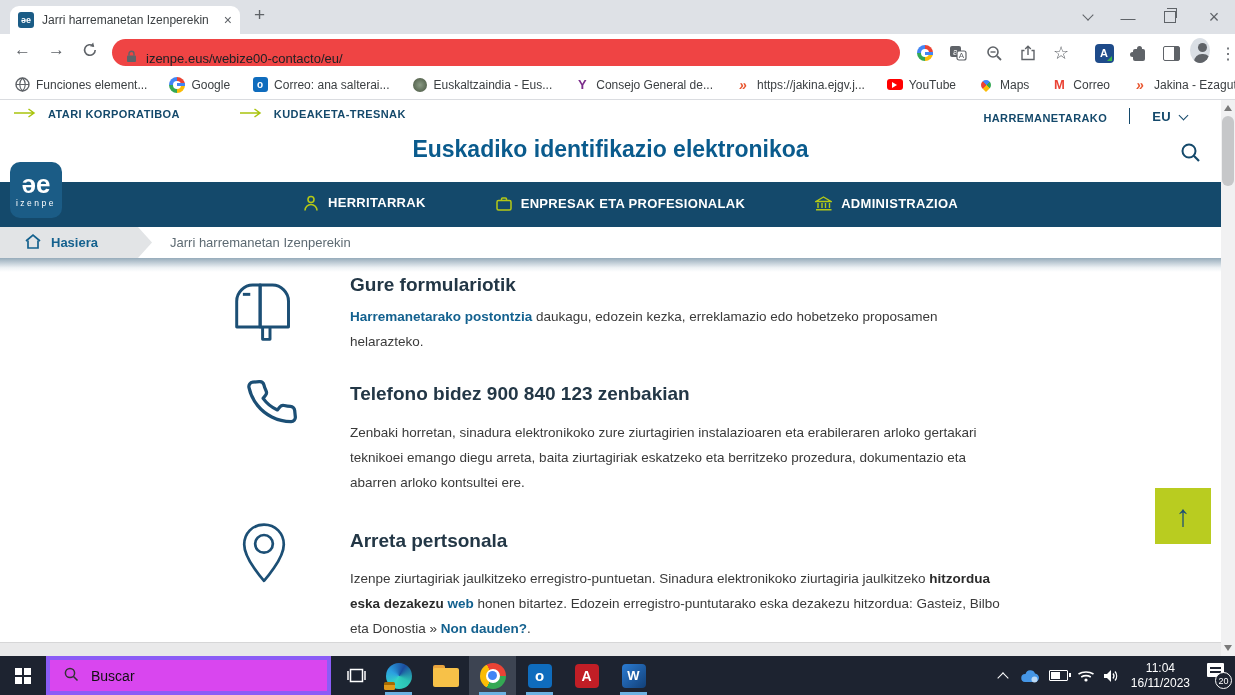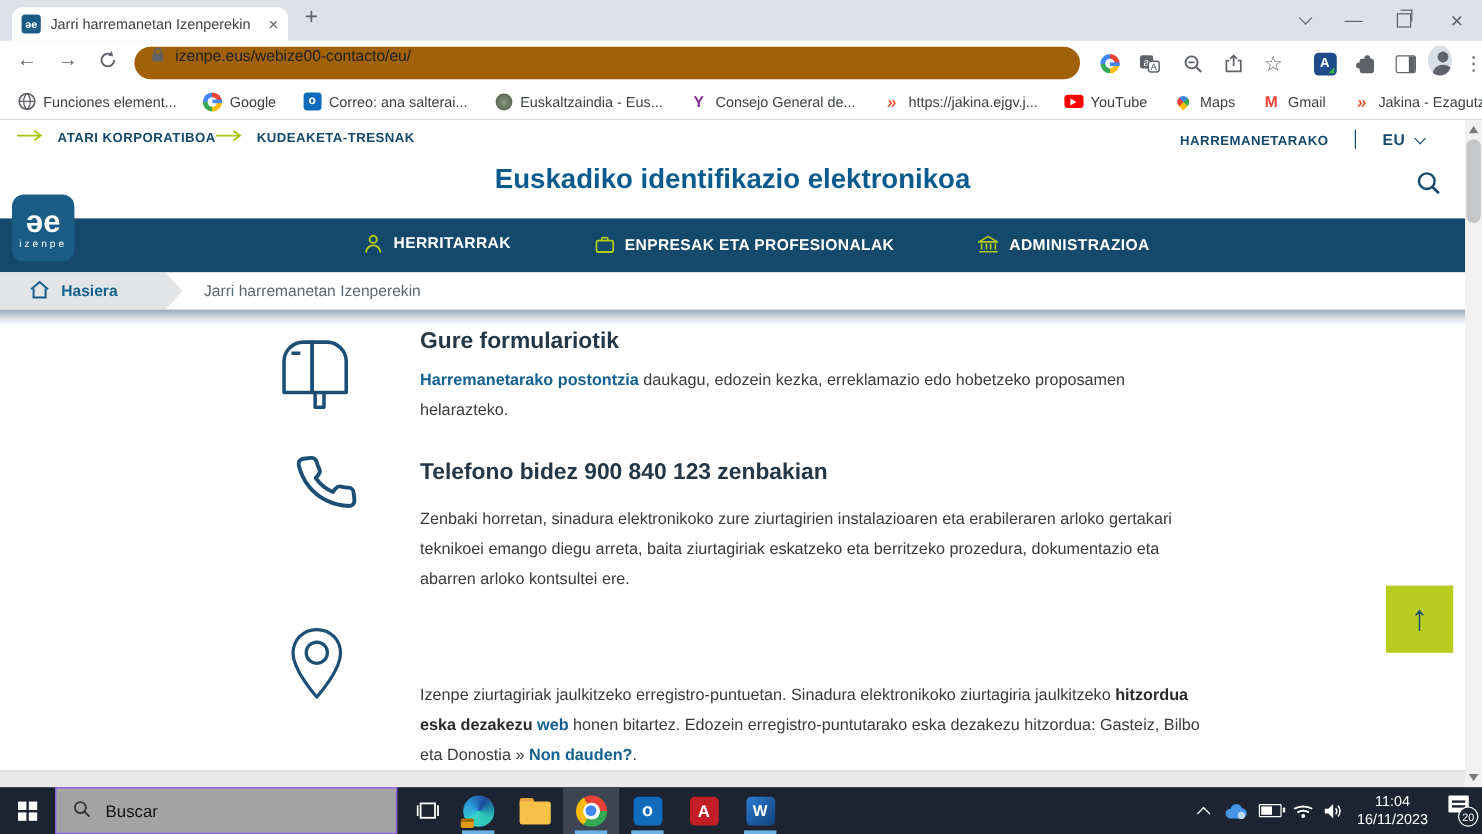--- a/index.html
+++ b/index.html
@@ -17,22 +17,22 @@
   .xbtn{color:#5f6368;font-size:14px;line-height:14px;margin-left:6px;}
   .newtab{position:absolute;left:254px;top:4px;font-size:19px;color:#5f6368;}
   .winctl{position:absolute;top:0;height:34px;display:flex;align-items:center;justify-content:center;color:#5f6368;}
   .caret{display:inline-block;width:7px;height:7px;border-right:1.8px solid #5f6368;
          border-bottom:1.8px solid #5f6368;transform:rotate(45deg);}
   .restore{position:relative;width:10px;height:10px;border:1.2px solid #5f6368;}
   .restore:before{content:"";position:absolute;left:2px;top:-4px;width:9px;height:9px;
                   border:1.2px solid #5f6368;border-left:none;border-bottom:none;}
   .toolbar{position:absolute;left:0;top:34px;width:1235px;height:36px;background:#fff;}
   .navbtn{position:absolute;top:6px;font-size:17px;color:#5f6368;}
-  .addr{position:absolute;left:112px;top:5px;width:788px;height:27px;background:#a16207;
-        border-radius:14px;display:flex;align-items:flex-start;padding:0 14px;box-sizing:border-box;
+  .addr{position:absolute;left:112px;top:5px;width:788px;height:27px;background:#ef4444;
+        border-radius:14px;display:flex;align-items:flex-end;padding:0 14px;box-sizing:border-box;
         font-size:13px;color:#202124;gap:9px;}
   .tbi{position:absolute;top:9px;width:20px;height:20px;display:flex;align-items:center;justify-content:center;}
   .gcircle{width:16px;height:16px;border-radius:50%;position:relative;
            background:conic-gradient(#ea4335 0 90deg,#fbbc05 90deg 180deg,#34a853 180deg 270deg,#4285f4 270deg 360deg);}
   .gcircle:before{content:"";position:absolute;left:4px;top:4px;width:8px;height:8px;border-radius:50%;background:#fff;}
   .gcircle:after{content:"";position:absolute;left:8px;top:6.5px;width:8px;height:3px;background:#4285f4;}
   .ext-a{width:19px;height:19px;border-radius:4px;background:#1e4b8a;color:#fff;font-weight:bold;
          font-size:11px;display:flex;align-items:center;justify-content:center;position:relative;}
   .ext-a:after{content:"";position:absolute;right:2px;bottom:2px;width:0;height:0;
                border-left:5px solid transparent;border-bottom:5px solid #3bb54a;}
@@ -83,22 +83,22 @@
   .vscroll{position:absolute;right:0;top:0;width:14px;height:556px;background:#f1f1f2;}
   .vthumb{position:absolute;left:1px;top:16px;width:12px;height:70px;background:#c6c7c9;border-radius:6px;}
   .tri{width:0;height:0;position:absolute;left:3px;}
   .tri-up{border-left:4px solid transparent;border-right:4px solid transparent;border-bottom:6px solid #7a7a7a;top:5px;}
   .tri-dn{border-left:4px solid transparent;border-right:4px solid transparent;border-top:6px solid #7a7a7a;bottom:5px;}
   .hband{position:absolute;left:0;bottom:0;width:1221px;height:13px;background:#e9e9ea;border-top:1px solid #d6d6d7;}
   
   .taskbar{position:absolute;left:0;top:656px;width:1235px;height:39px;background:#1d2330;}
   .winlogo{display:grid;grid-template-columns:7px 7px;grid-template-rows:7px 7px;gap:2px;}
   .winlogo span{background:#fff;}
-  .tsearch{position:absolute;left:46px;top:0;width:285px;height:39px;background:#a3a3a3;
-           border:1px solid #8b5cf6;box-sizing:border-box;display:flex;align-items:center;
+  .tsearch{position:absolute;left:46px;top:0;width:285px;height:39px;background:#d946ef;
+           border:4px solid #8b5cf6;box-sizing:border-box;display:flex;align-items:center;
            gap:12px;padding-left:14px;font-size:14px;color:#111;}
   .slot{position:absolute;top:0;width:47px;height:39px;display:flex;align-items:center;justify-content:center;}
   .slot.active{background:#3d4452;}
   .underline{position:absolute;bottom:0;left:10px;width:27px;height:3px;background:#6cb2e2;}
   .edge{width:26px;height:26px;border-radius:50%;
         background:conic-gradient(from 210deg,#35d6c5,#2b9fe0,#1b4d9e,#2bc2b5,#35d6c5);position:relative;}
   .edge:after{content:"";position:absolute;left:-2px;bottom:-1px;width:11px;height:8px;border-radius:1.5px;
               background:linear-gradient(#a66a00 0 35%,#e09a1a 35%);}
   .folder{position:relative;width:26px;height:19px;margin-top:4px;}
   .folder:before{content:"";position:absolute;left:0;top:-3px;width:12px;height:6px;background:#e8a33d;border-radius:2px 2px 0 0;}
@@ -249,34 +249,34 @@
     <div class="bm">
       <span class="bmi">
           <span class="mapspin"></span>
         </span>
       <span>Maps</span>
     </div>
     <div class="bm">
       <span class="bmi">
           <span style="color:#ea4335;font-weight:bold;font-size:13px;">M</span>
         </span>
-      <span>Gmail</span>
+      <span>Correo</span>
     </div>
     <div class="bm">
       <span class="bmi">
           <span style="color:#e8552e;font-weight:bold;font-size:14px;font-style:italic;">»</span>
         </span>
       <span>Jakina - Ezagutza el...</span>
     </div>
 
   </div>
 
   <div class="viewport">
 
-    <div class="abs" style="left:14px;top:8px;display:flex;">
+    <div class="abs" style="left:14px;top:8px;display:flex;gap:60px;">
       <div class="util-link">
         <span><svg width="26" height="10">
               <path d="M0,5 H19 M14.5,1 L20,5 L14.5,9" fill="none" stroke="#a9c40e" stroke-width="1.5"></path>
             </svg></span>
         <span>ATARI KORPORATIBOA</span>
       </div>
       <div class="util-link">
         <span><svg width="26" height="10">
               <path d="M0,5 H19 M14.5,1 L20,5 L14.5,9" fill="none" stroke="#a9c40e" stroke-width="1.5"></path>
             </svg></span>
@@ -366,20 +366,21 @@
     <p class="sec-p" style="left:350px;top:320px;margin:0;">Zenbaki horretan, sinadura elektronikoko zure ziurtagirien instalazioaren eta erabileraren arloko gertakari teknikoei emango diegu arreta, baita ziurtagiriak eskatzeko eta berritzeko prozedura, dokumentazio eta abarren arloko kontsultei ere.</p>
 
     <span class="abs" style="left:239px;top:421px;">
       <svg width="50" height="78" viewBox="0 0 48 74">
           <g fill="none" stroke="#1c4f75" stroke-width="2.6" stroke-linejoin="round">
         <path d="M24,3 C13,3 5,11.5 5,22 C5,36 24,57 24,57 C24,57 43,36 43,22 C43,11.5 35,3 24,3 Z"></path>
         <circle cx="24" cy="21.5" r="8.5"></circle>
       </g>
         </svg>
     </span>
+    <h2 class="sec-h" style="left:350px;top:430px;margin:0;">Arreta pertsonala</h2>
     <p class="sec-p" style="left:350px;top:466px;margin:0;width:652px;">
       <span>Izenpe ziurtagiriak jaulkitzeko erregistro-puntuetan. Sinadura elektronikoko ziurtagiria jaulkitzeko </span><b style="color:#2b2b2b;">hitzordua eska dezakezu </b><a class="blink" href="#">web</a><span> honen bitartez. Edozein erregistro-puntutarako eska dezakezu hitzordua: Gasteiz, Bilbo eta Donostia » </span><a class="blink" href="#">Non dauden?</a><span>.</span>
     </p>
 
     <div class="scrolltop">
         <span>↑</span>
       </div>
 
     <div class="vscroll">
       <span class="tri tri-up"></span>

